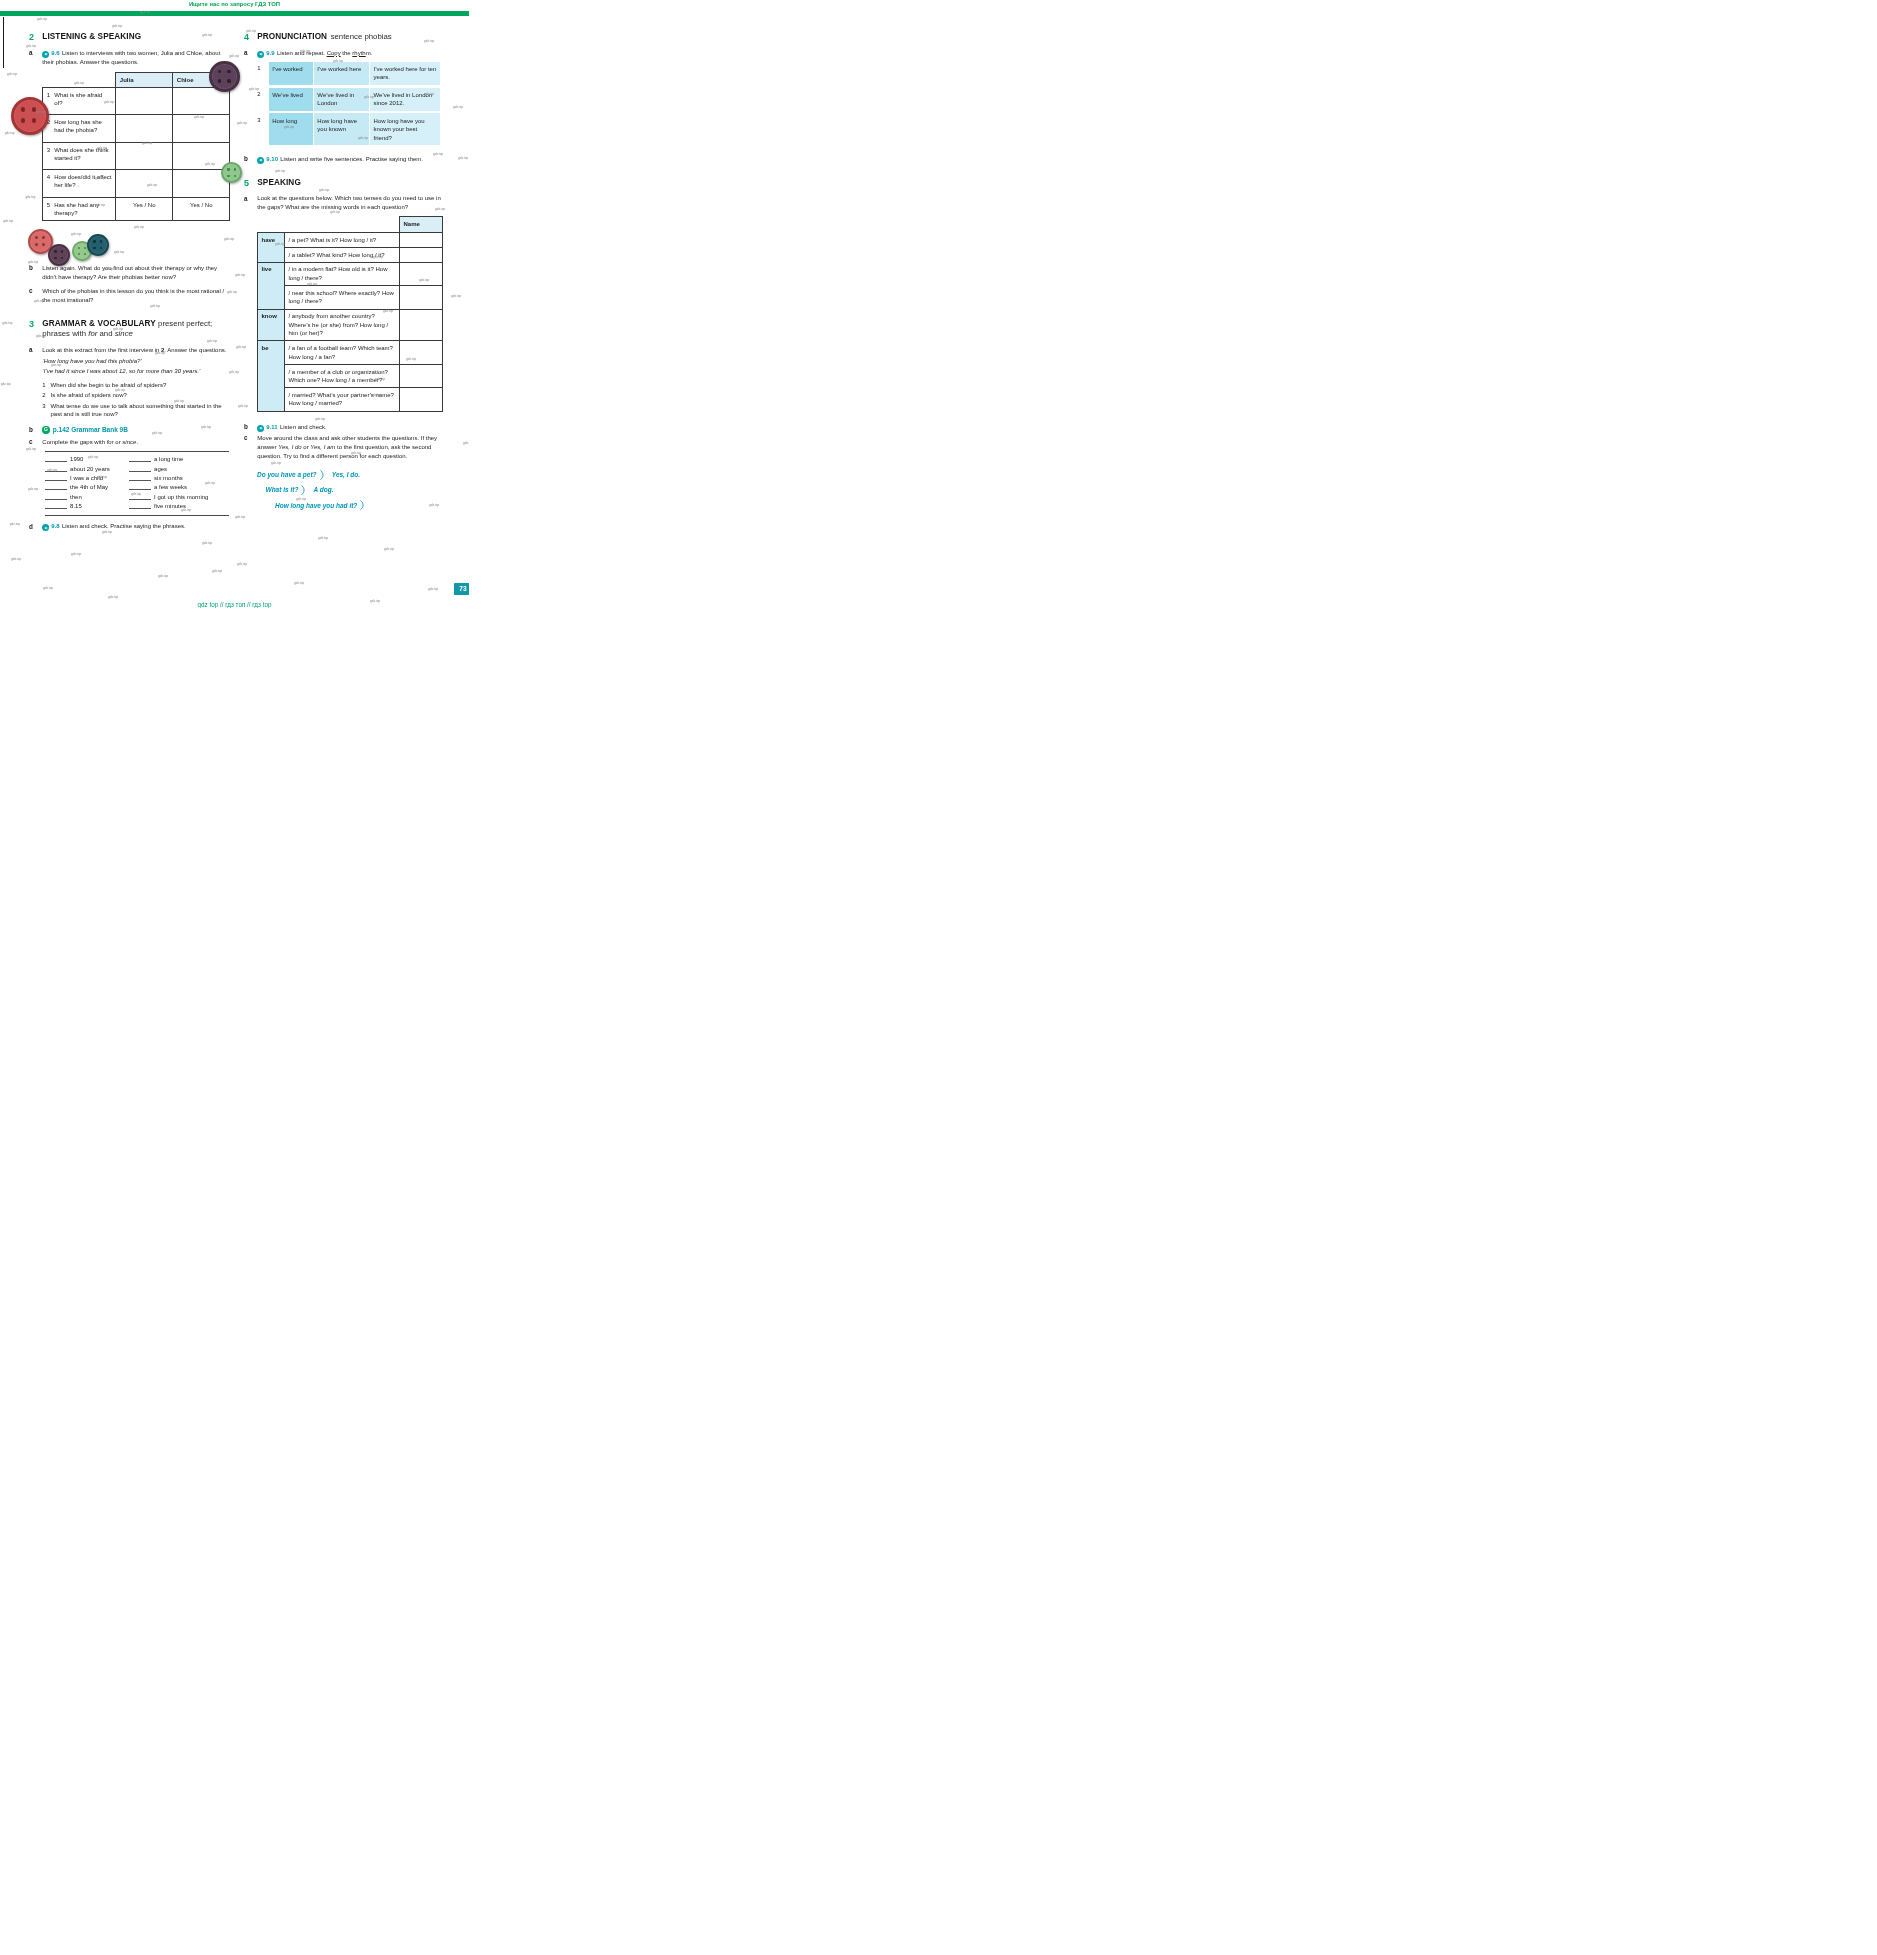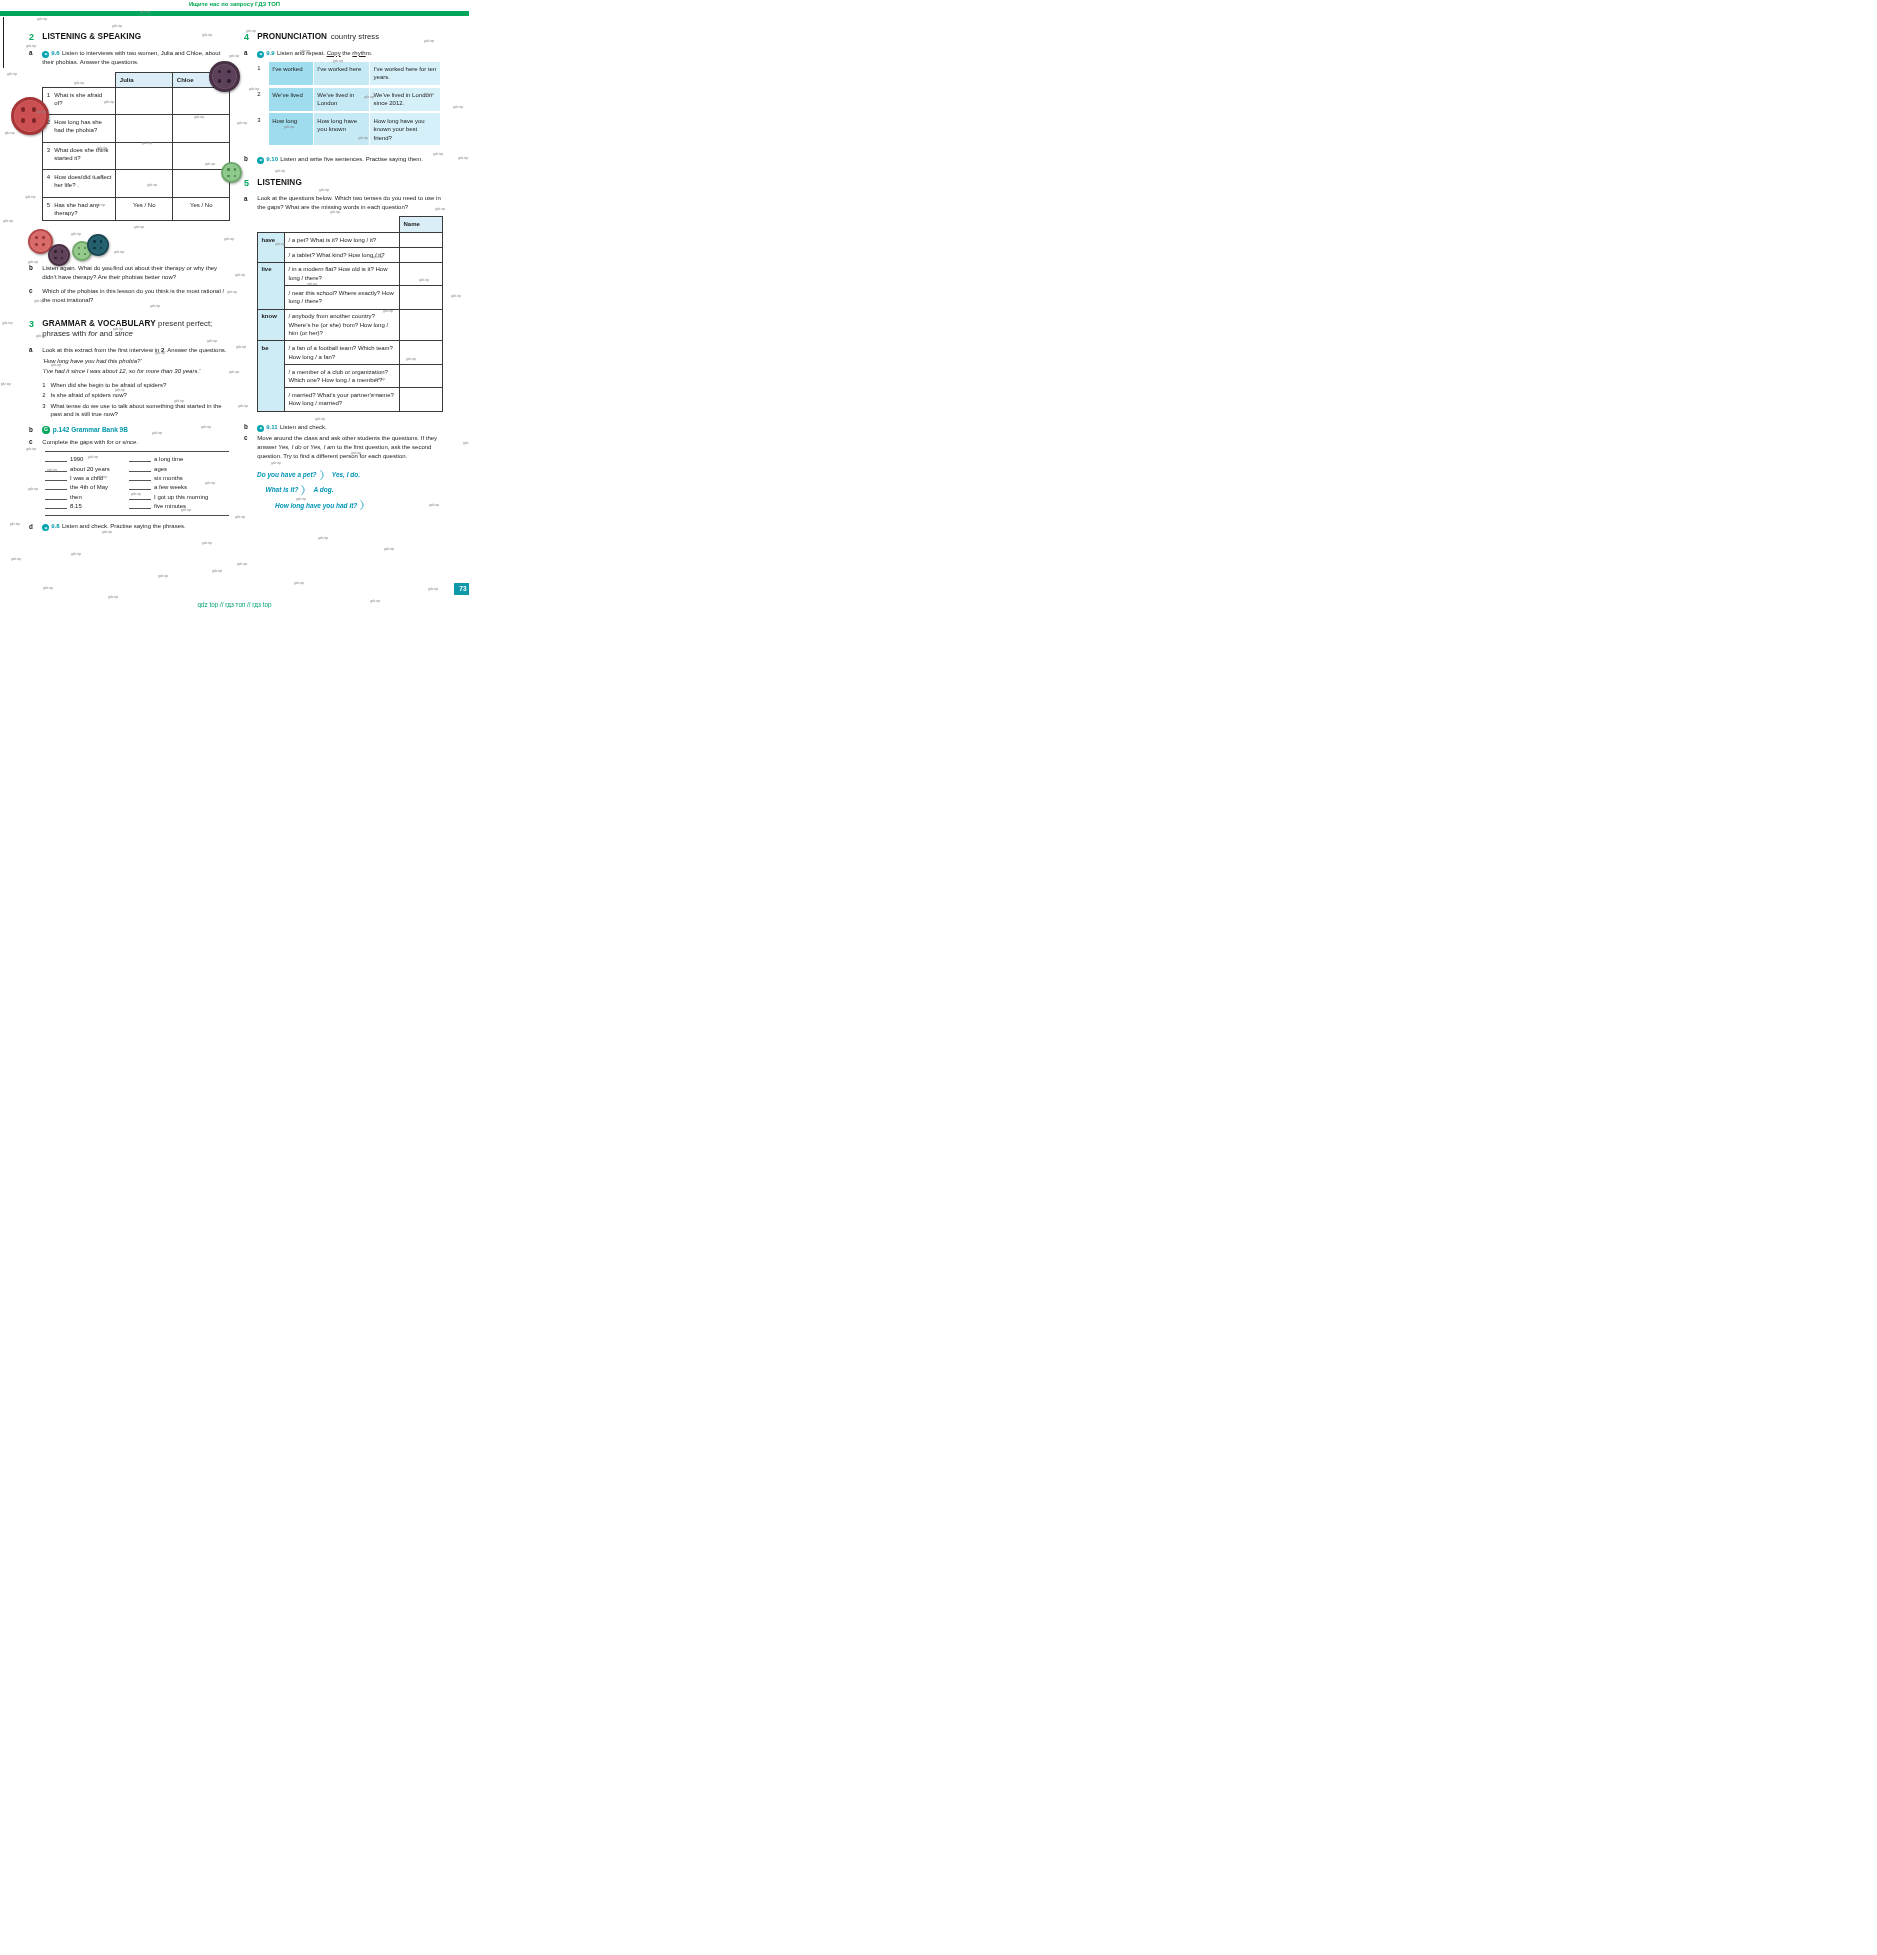--- a/index.html
+++ b/index.html
@@ -299,21 +299,21 @@
           </span><span class="track">9.8</span><span>Listen and check. Practise saying the phrases.</span>
       </div>
     </div>
 
   </div>
 
   <div class="col col-right">
 
     <div class="sec-head">
       <span class="sec-num">4</span>
-      <span><span class="sec-title">PRONUNCIATION</span>&nbsp;&nbsp;<span class="sec-sub">country stress</span></span>
+      <span><span class="sec-title">PRONUNCIATION</span>&nbsp;&nbsp;<span class="sec-sub">sentence phobias</span></span>
     </div>
 
     <div class="ex" style="margin-bottom:1.6px">
       <span class="ex-letter">a</span>
       <div class="ex-body">
         <span class="audio">
             <svg width="4.3" height="4.3" viewBox="0 0 24 24">
               <path d="M4 9h4l6-5v16l-6-5H4z" fill="#fff"></path>
               <path d="M16.5 8a5 5 0 010 8" stroke="#fff" stroke-width="2.2" fill="none" stroke-linecap="round"></path>
             </svg>
@@ -349,21 +349,21 @@
             <svg width="4.3" height="4.3" viewBox="0 0 24 24">
               <path d="M4 9h4l6-5v16l-6-5H4z" fill="#fff"></path>
               <path d="M16.5 8a5 5 0 010 8" stroke="#fff" stroke-width="2.2" fill="none" stroke-linecap="round"></path>
             </svg>
           </span><span class="track">9.10</span><span>Listen and write five sentences. Practise saying them.</span>
       </div>
     </div>
 
     <div class="sec-head" style="margin-top:14px">
       <span class="sec-num">5</span>
-      <span class="sec-title">LISTENING</span>
+      <span class="sec-title">SPEAKING</span>
     </div>
 
     <div class="ex" style="margin-bottom:3.9px">
       <span class="ex-letter">a</span>
       <div class="ex-body">Look at the questions below. Which two tenses do you need to use in the gaps? What are the missing words in each question?</div>
     </div>
 
     <table class="sp-table">
       <colgroup>
           <col style="width:27px">

